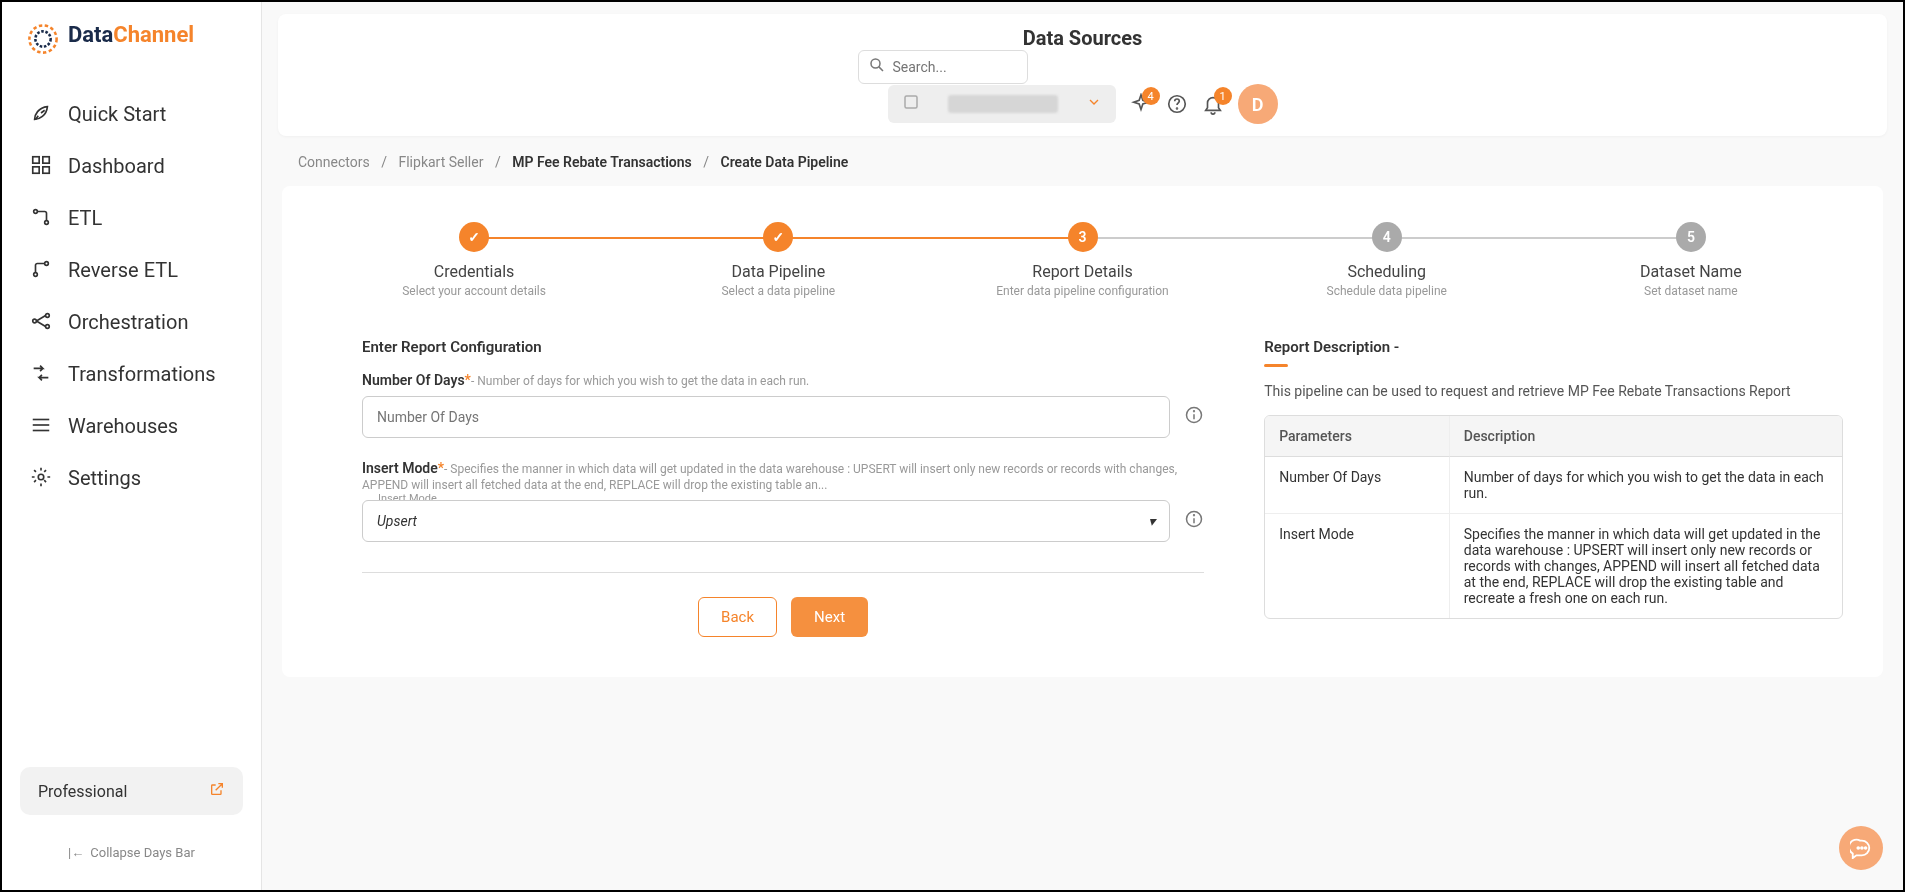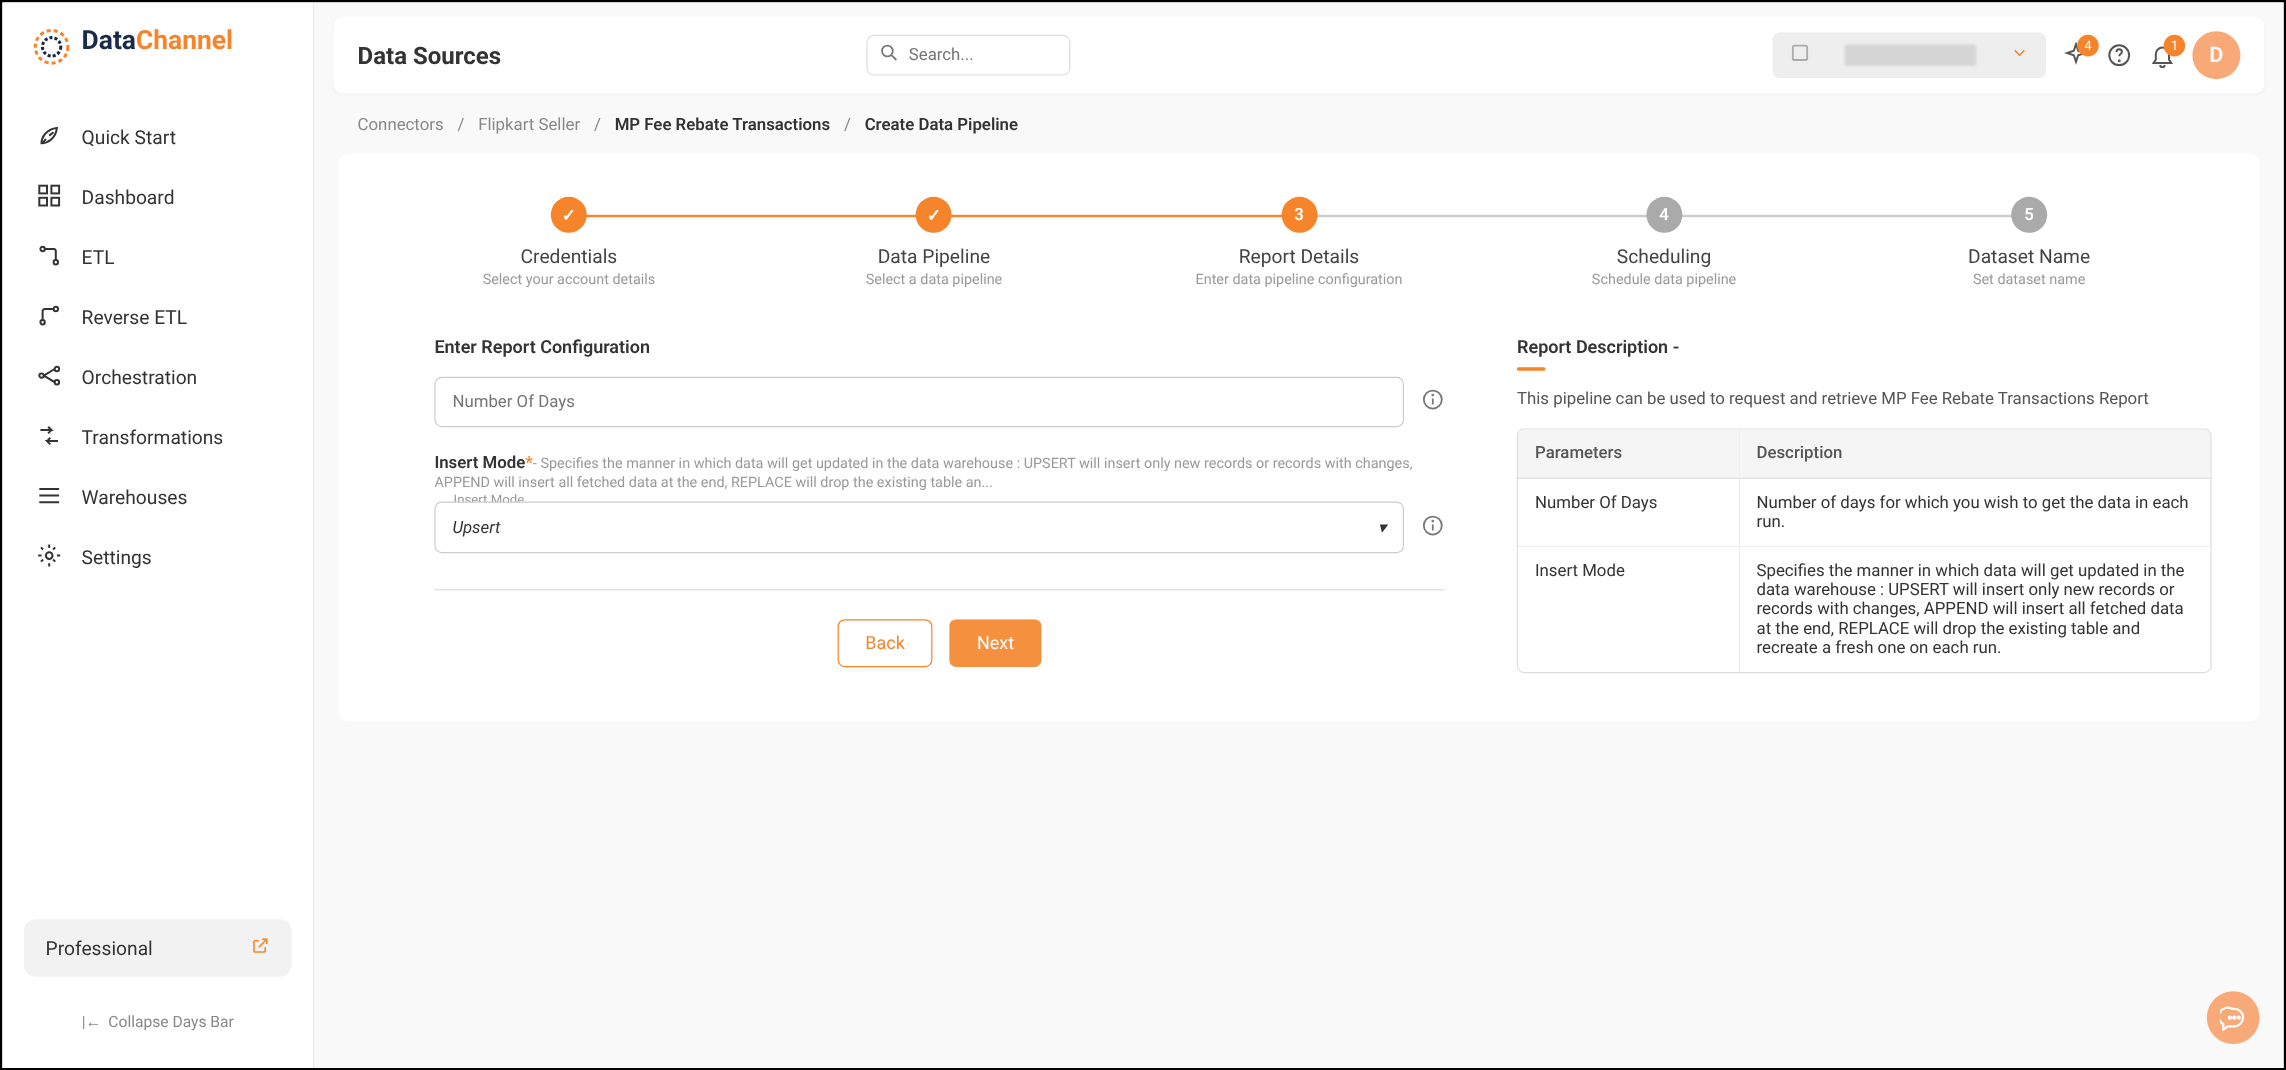--- a/index.html
+++ b/index.html
@@ -7,33 +7,33 @@
 .app { display: flex; height: 892px; width: 1905px; border: 2px solid #000; position: relative; }
 
 
 .sidebar { width: 260px; background: #fff; border-right: 1px solid #e5e5e5; display: flex; flex-direction: column; padding: 20px 0; }
 .logo { display: flex; padding: 0 24px 24px 24px; }
 .logo-icon { width: 34px; height: 34px; margin-right: 8px; }
 .logo-text { font-size: 22px; font-weight: 700; }
 .logo-data { color: #1a2b4a; }
 .logo-channel { color: #f5842b; }
 .nav { flex: 1; padding: 8px 12px; }
-.nav-item { display: flex; align-items: flex-end; padding: 14px 16px; border-radius: 8px; cursor: pointer; color: #333; font-size: 16px; }
+.nav-item { display: flex; align-items: flex-start; padding: 14px 16px; border-radius: 8px; cursor: pointer; color: #333; font-size: 20px; }
 .nav-icon { width: 22px; height: 22px; margin-right: 16px; display:flex; align-items:center; justify-content:center; }
 .nav-icon svg { width: 22px; height: 22px; stroke: #333; fill: none; stroke-width: 1.8; }
 .sidebar-footer { padding: 0 18px; }
 .plan-badge { background: #f2f2f2; border-radius: 10px; padding: 14px 18px; display:flex; justify-content:space-between; align-items:center; margin-bottom: 20px; }
 .plan-name { font-weight: 400; color: #333; }
 .external-icon { color: #f5842b; }
 .collapse { display:flex; align-items:center; justify-content:center; font-size: 13px; color: #888; cursor:pointer; padding: 10px; }
 .collapse-icon { margin-right: 6px; }
 
 
 .main { flex: 1; background: #f9f9f9; display:flex; flex-direction:column; }
-.topbar { background: #fff; border-radius: 8px; margin: 12px 16px 0 16px; padding: 12px 20px; display:flex; align-items:center; box-shadow: 0 1px 3px rgba(0,0,0,0.04); }
+.topbar { background: #fff; border-radius: 8px; margin: 12px 16px 0 16px; padding: 12px 20px; display:flex; align-items:center; box-shadow: 0 1px 3px rgba(0,0,0,0.04); flex-direction: column; }
 .page-title { font-size: 20px; font-weight: 700; color: #333; }
 .search-wrap { margin-left: auto; margin-right: auto; position: relative; transform: translateX(-140px); }
 .search-input { width: 170px; padding: 8px 12px 8px 34px; border: 1px solid #ddd; border-radius: 6px; font-size: 14px; background: #fff; }
 .search-icon-pos { position:absolute; left: 10px; top: 50%; transform: translateY(-50%); color:#777; }
 .topbar-right { display:flex; align-items:center; gap: 14px; }
 .workspace-select { background: #eee; border-radius: 6px; padding: 8px 14px; display:flex; align-items:center; gap: 28px; min-width: 210px; cursor:pointer; }
 .workspace-placeholder { width: 110px; height: 18px; background: #d6d6d6; border-radius: 3px; filter: blur(1px); }
 .topbar-icon { position: relative; cursor:pointer; color:#555; display:flex; }
 .topbar-icon svg { width: 22px; height: 22px; stroke: #555; fill:none; stroke-width:1.8; }
 .badge { position:absolute; top:-6px; right:-8px; background:#f5842b; color:#fff; border-radius: 50%; font-size: 11px; width:18px; height:18px; display:flex; align-items:center; justify-content:center; }
@@ -291,20 +291,23 @@
           <div class="step-circle step-pending">5</div>
           <div class="step-title">Dataset Name</div>
           <div class="step-sub">Set dataset name</div>
         </div>
       </div>
 
       <div class="form-grid">
         <div class="form-left">
           <div class="section-title">Enter Report Configuration</div>
 
+          <div class="field-label">
+            <span>Number Of Days</span><span class="req">*</span><span class="field-hint">- Number of days for which you wish to get the data in each run.</span>
+          </div>
           <div class="field-row">
             <input class="input" placeholder="Number Of Days" style="">
             <span class="info-icon"><svg viewBox="0 0 24 24">
                   <circle cx="12" cy="12" r="9"></circle>
                   <line x1="12" y1="11" x2="12" y2="17"></line>
                   <circle cx="12" cy="7.5" r=".5" fill="#777"></circle>
                 </svg></span>
           </div>
 
           <div class="field-label">

